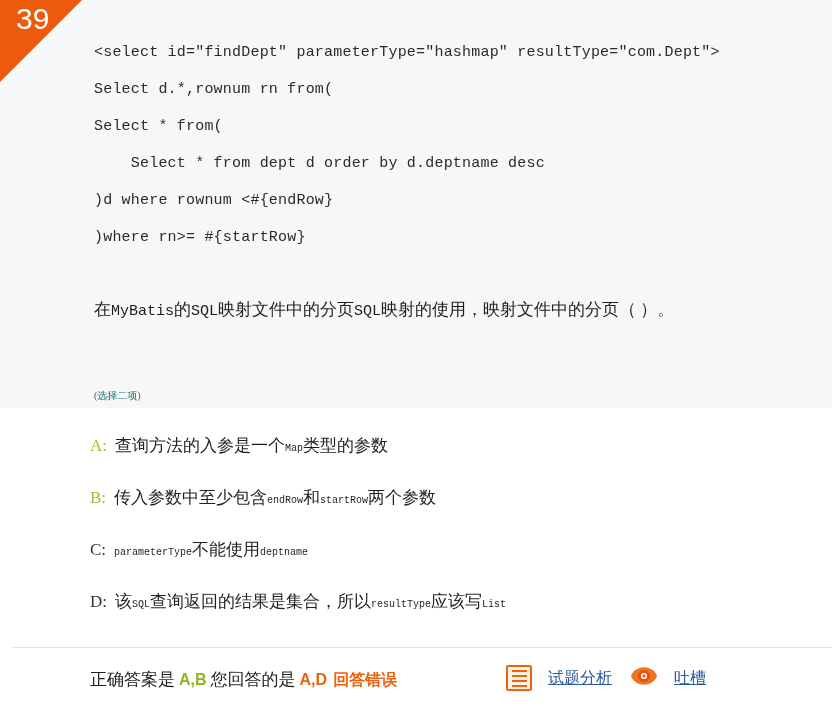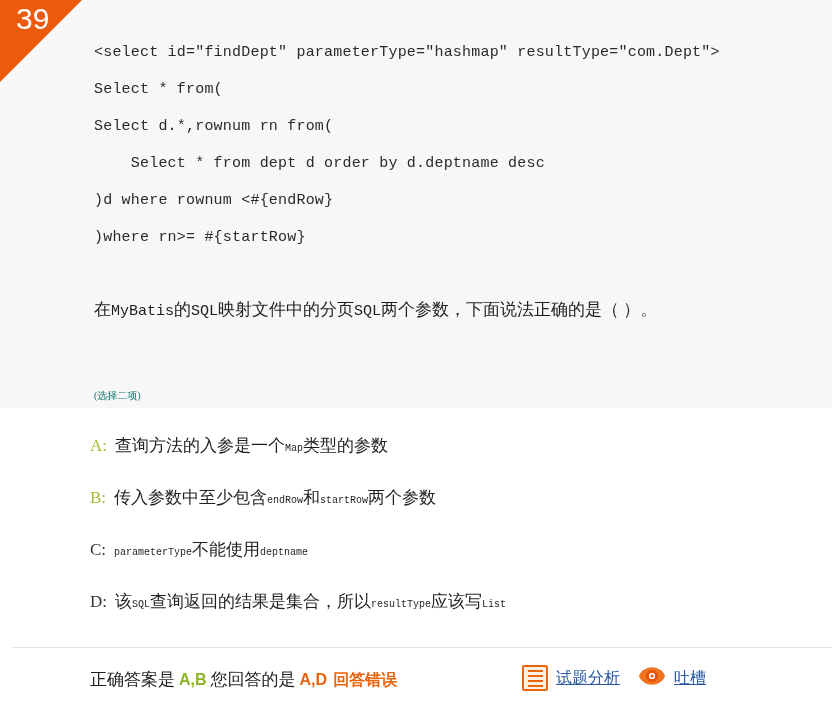--- a/index.html
+++ b/index.html
@@ -194,20 +194,21 @@
     right: 0;
     top: 17px;
     display: flex;
     align-items: center;
     white-space: nowrap;
   }
   .action-item {
     display: flex;
     align-items: center;
     margin-left: 18px;
+    gap: 8px;
   }
   .action-label {
     color: #2b5aa0;
     text-decoration: underline;
     font-size: 16px;
     line-height: 22px;
     margin-left: 8px;
     font-family: "Liberation Serif", "DejaVu Serif", serif;
   }
   .icon-doc {
@@ -237,28 +238,28 @@
   }
   #tucao-action { margin-right: -18px; }
 </style>
 </head>
 <body>
 
 <div id="question-panel">
 
   <div id="code-block">
     <div class="code-line">&lt;select id="findDept" parameterType="hashmap" resultType="com.Dept"&gt;</div>
+    <div class="code-line">Select d.*,rownum rn from(</div>
     <div class="code-line">Select * from(</div>
-    <div class="code-line">Select d.*,rownum rn from(</div>
     <div class="code-line">    Select * from dept d order by d.deptname desc</div>
     <div class="code-line">)d where rownum &lt;#{endRow}</div>
     <div class="code-line">)where rn&gt;= #{startRow}</div>
   </div>
 
-  <div id="question-stem"><span>在</span><span class="mono">MyBatis</span><span>的</span><span class="mono">SQL</span><span>映射文件中的分页</span><span class="mono">SQL</span><span>两个参数，下面说法正确的是（  ）。</span></div>
+  <div id="question-stem"><span>在</span><span class="mono">MyBatis</span><span>的</span><span class="mono">SQL</span><span>映射文件中的分页</span><span class="mono">SQL</span><span>映射的使用，映射文件中的分页（  ）。</span></div>
 
   <div id="select-count">(选择二项)</div>
 </div>
 
 <div id="options-panel">
 
   <div class="option-row r0">
     <span class="option-key correct">A:</span>
     <span class="option-text"><span>查询方法的入参是一个</span><span class="mono">Map</span><span>类型的参数</span></span>
   </div>

